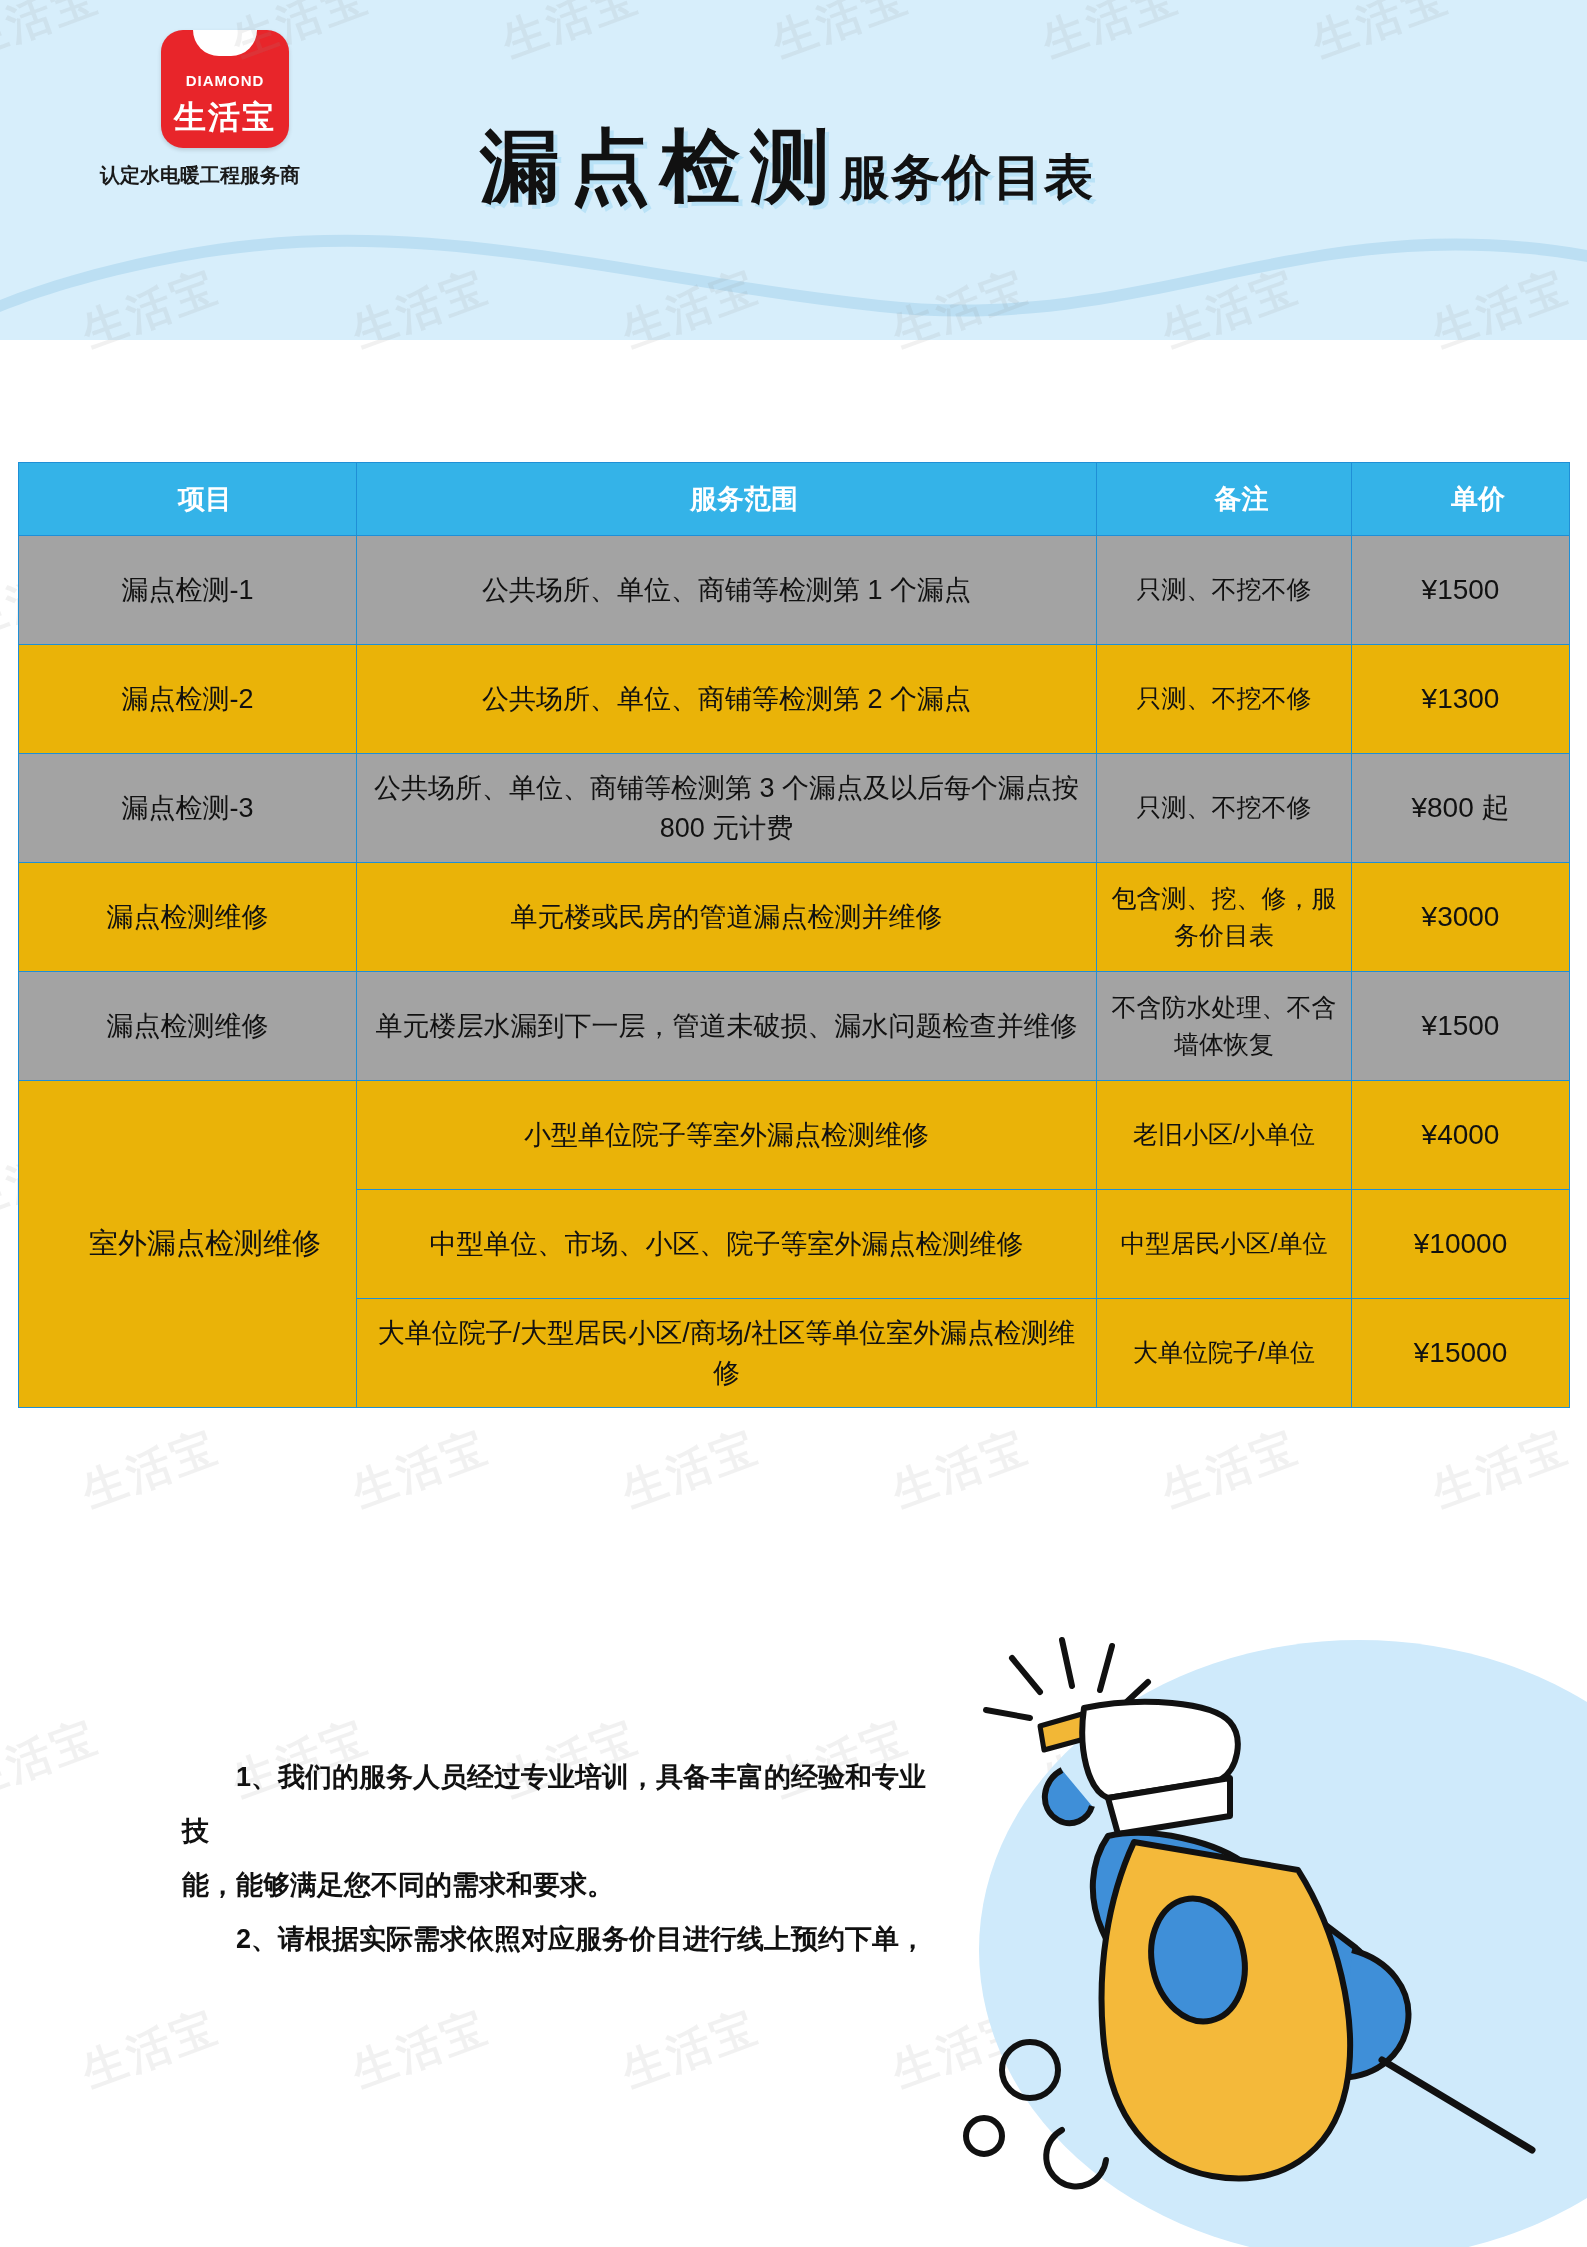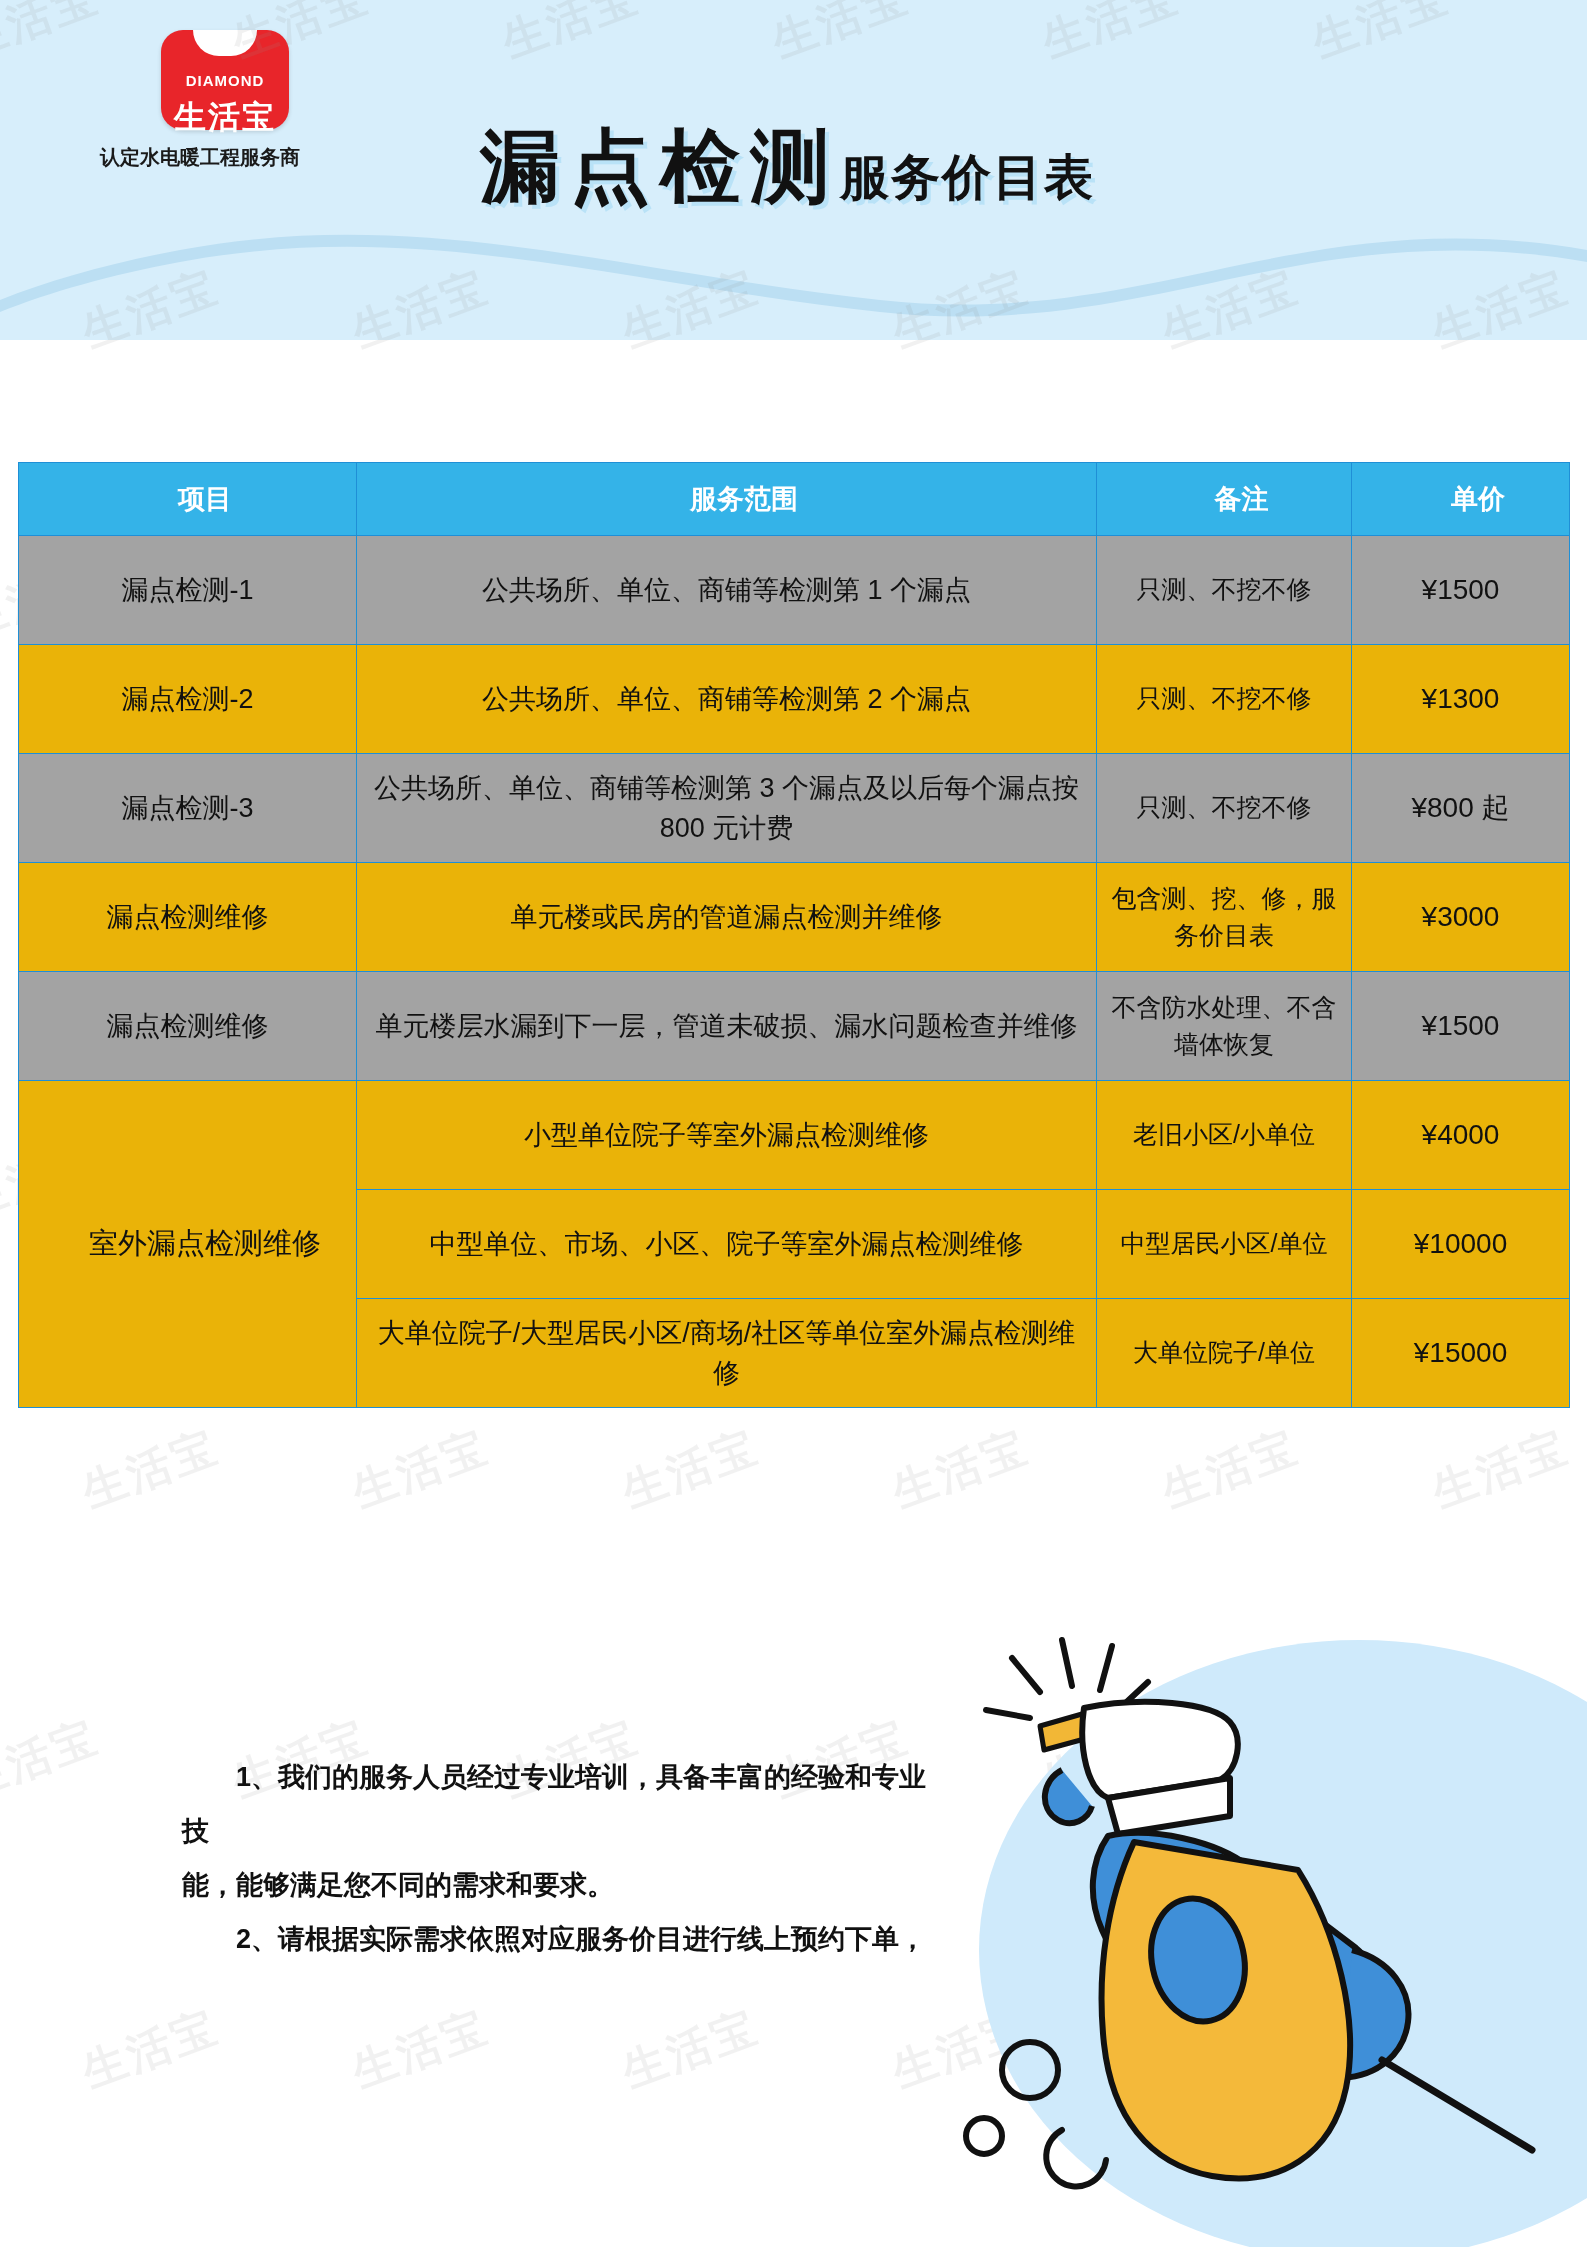--- a/index.html
+++ b/index.html
@@ -18,21 +18,21 @@
     overflow:hidden;
   }
   .header-wave{
     position:absolute;left:0;top:0;width:1587px;height:360px;
   }
 
   .logo-wrap{
     position:absolute;left:155px;top:30px;width:140px;text-align:center;
   }
   .logo-box{
-    width:128px;height:100px;margin:0 auto;
+    width:128px;height:118px;margin:0 auto;
     background:#e8252a;border-radius:22px;
     position:relative;box-shadow:0 2px 4px rgba(0,0,0,.15);text-decoration:underline;
   }
   .logo-notch{
     position:absolute;left:50%;top:0;transform:translateX(-50%);
     width:64px;height:26px;background:#ffffff;
     border-bottom-left-radius:34px;border-bottom-right-radius:34px;
   }
   .logo-diamond{
     position:absolute;left:0;right:0;top:42px;

